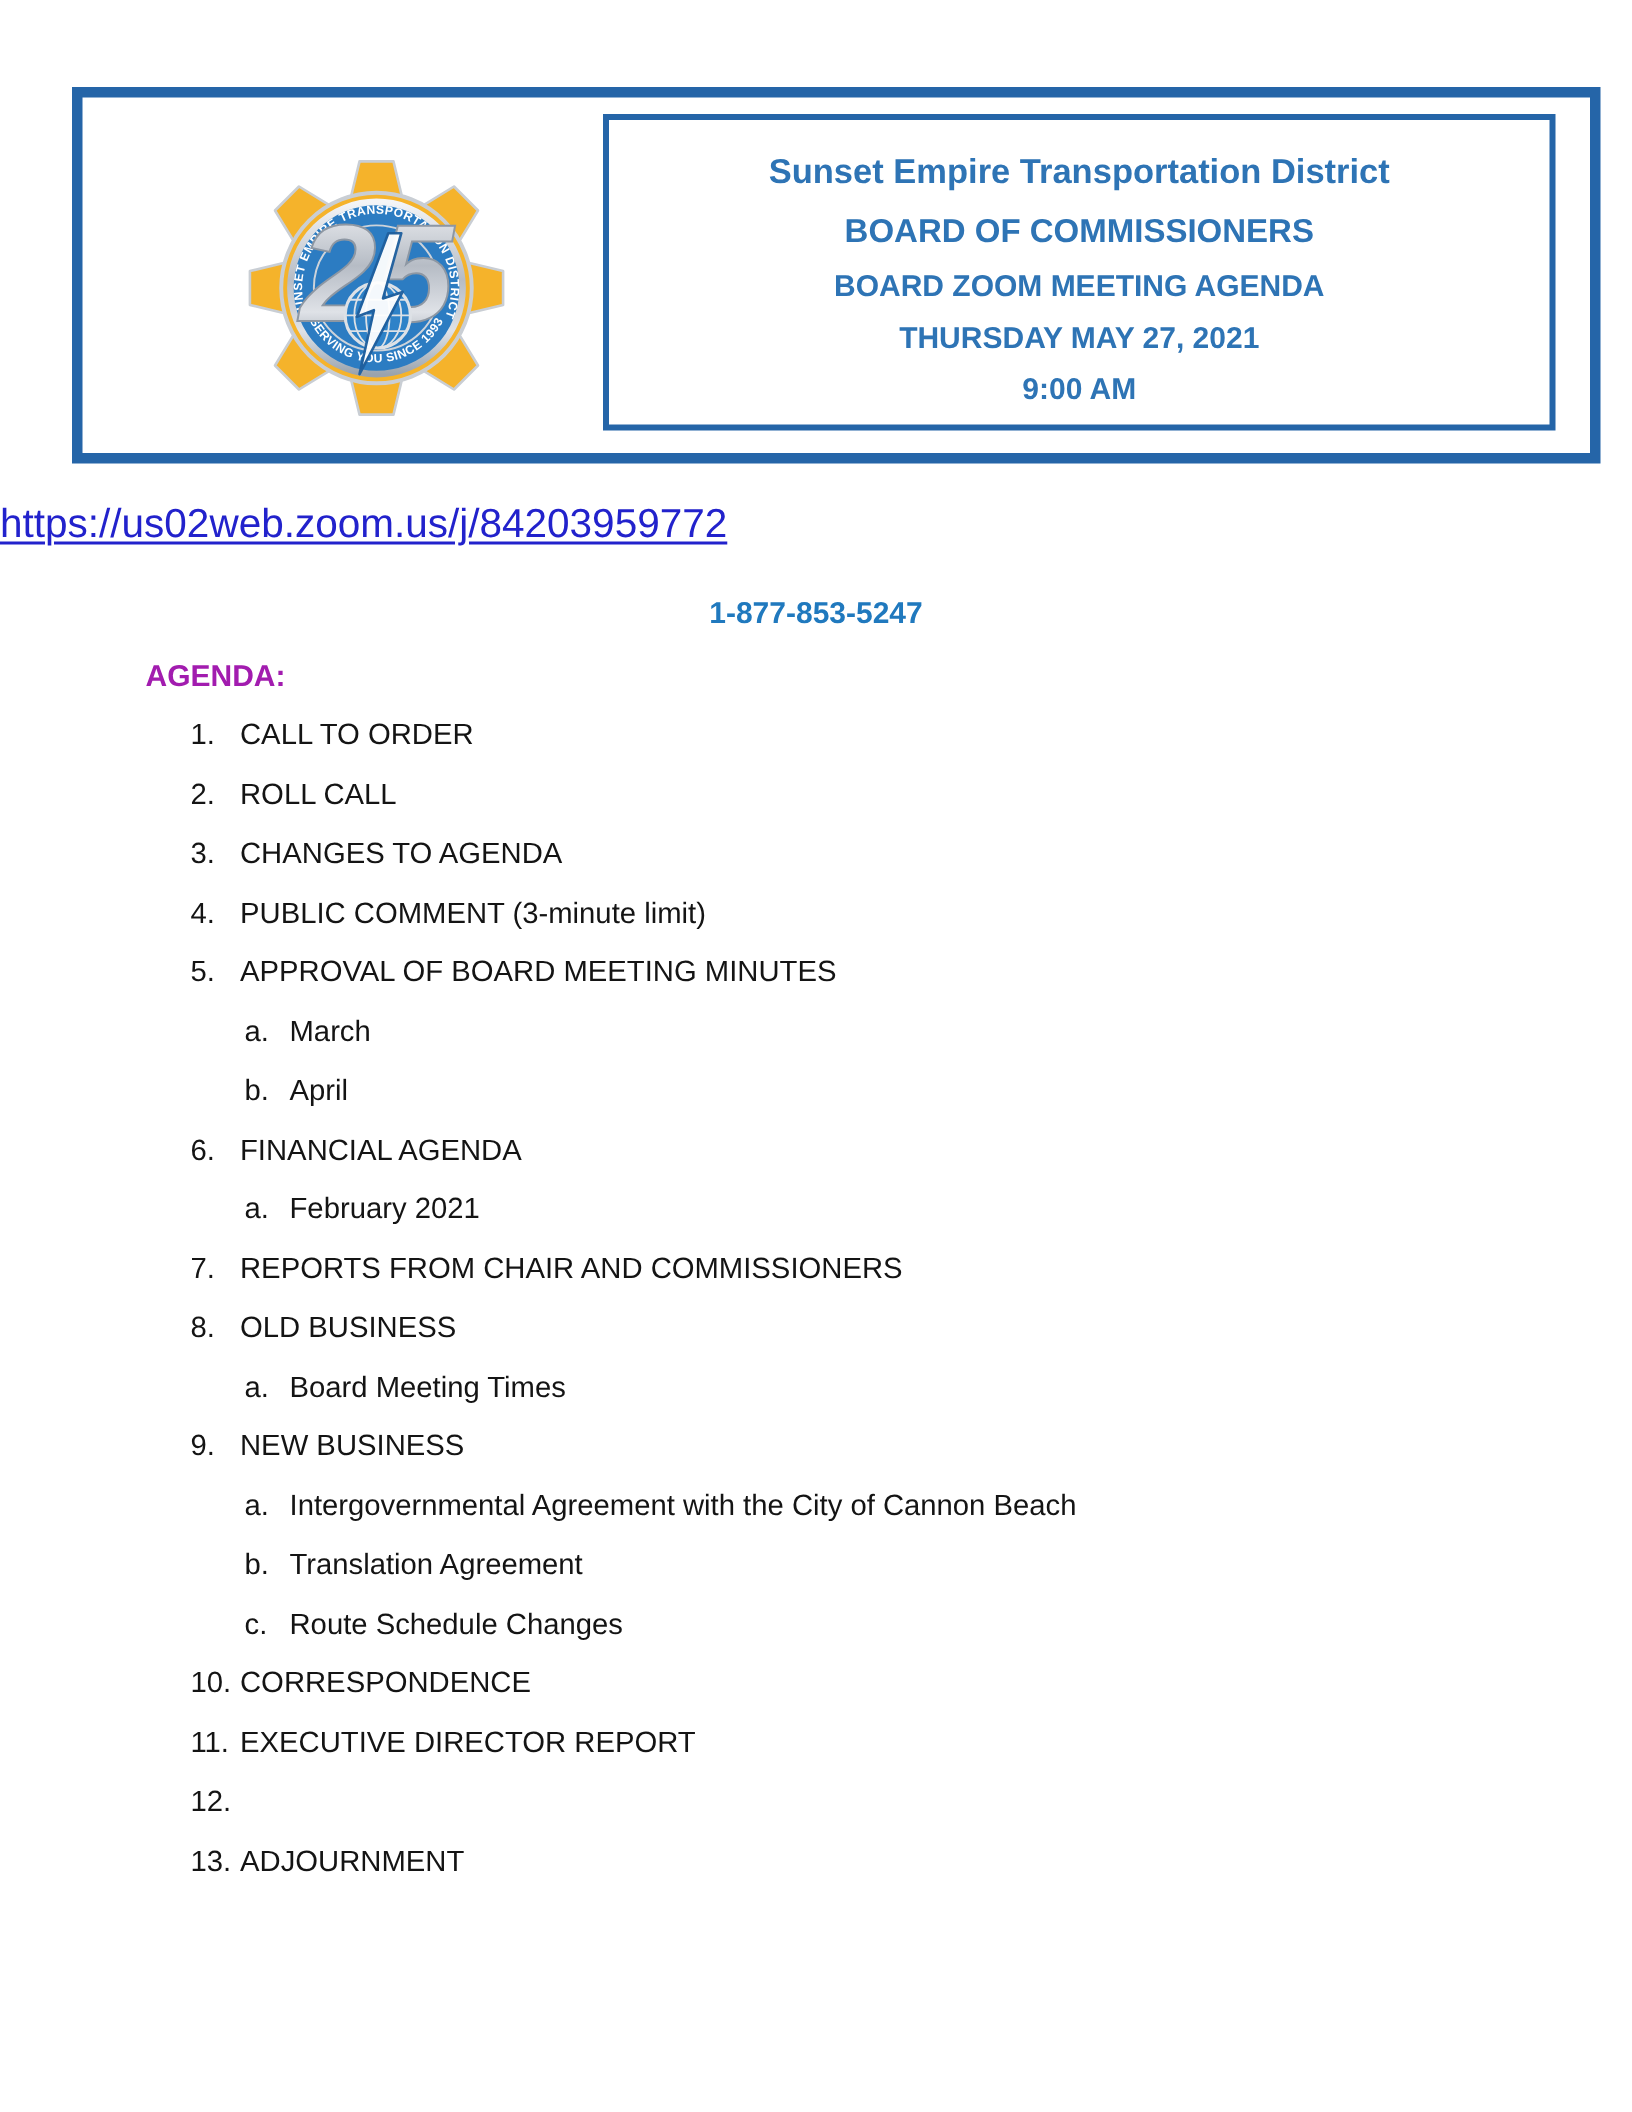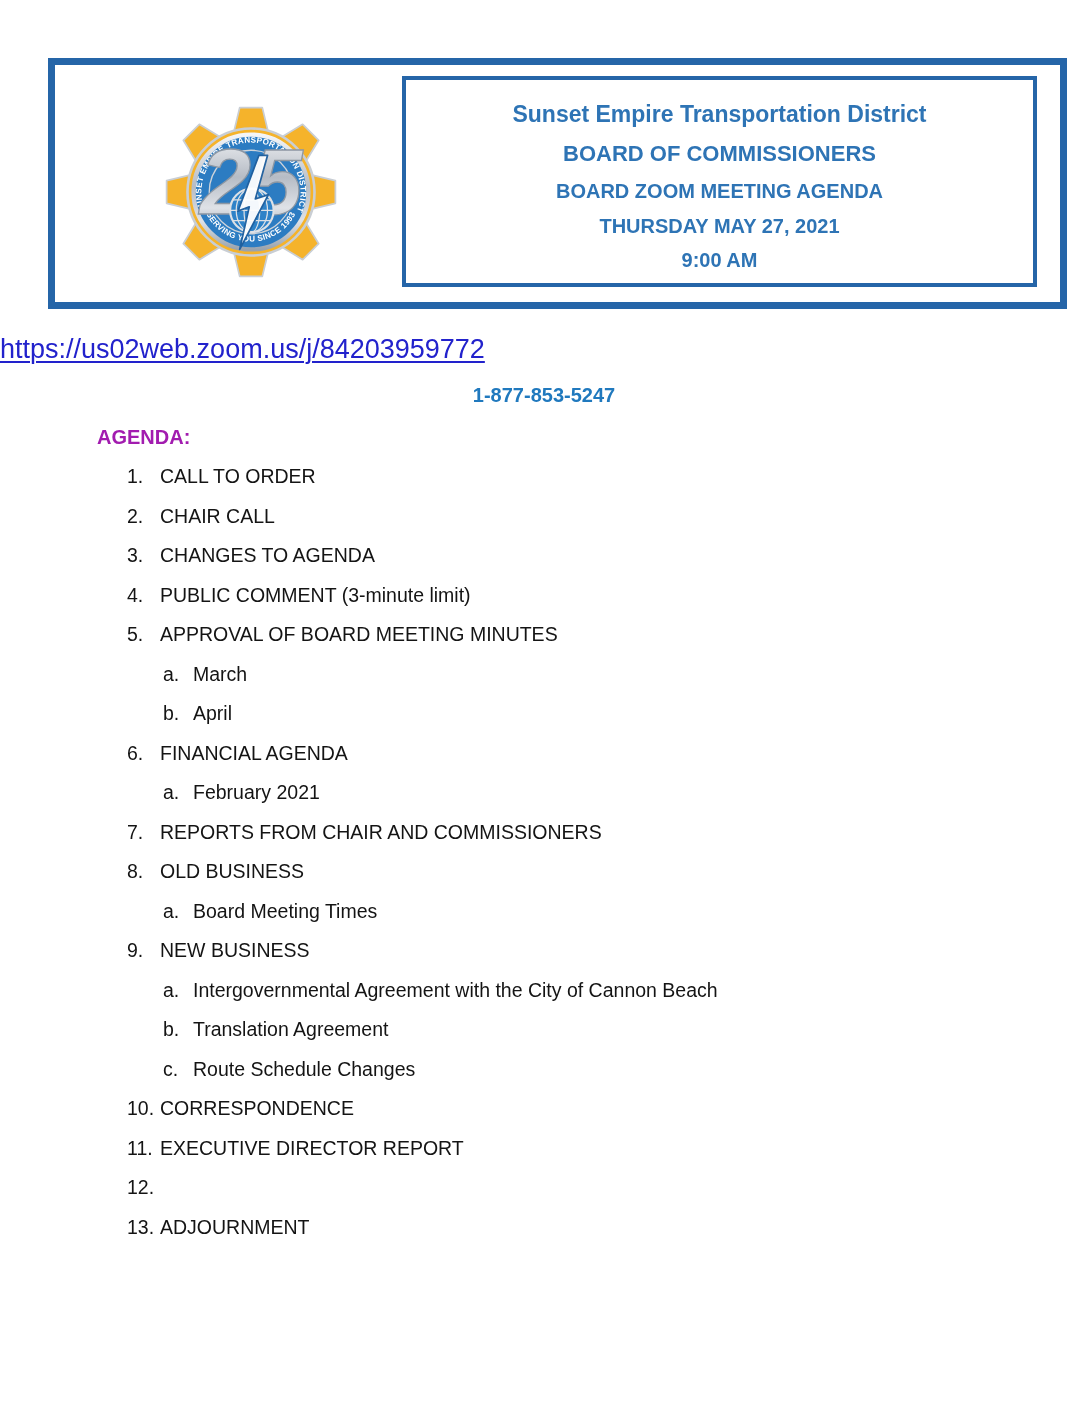--- a/index.html
+++ b/index.html
@@ -44,21 +44,21 @@
   
   .zoom-link-row {
     margin-top:23px; text-align:left;
     font-size:27px; line-height:34px; font-weight:normal;
   }
   .zoom-link-row a {
     color:#2222CC; text-decoration:underline;
     text-decoration-thickness:2px; text-underline-offset:3px;
   }
   .phone-row {
-    margin-top:17px; text-align:center;
+    margin-top:31px; text-align:center;
     font-size:20px; line-height:24px; font-weight:bold;
     color:#2079BE;
   }
 
   
   .agenda-heading {
     margin:18px 0 0 97px;
     font-size:20px; line-height:24px; font-weight:bold; color:#a21caf;
   }
   .agenda-list { margin:16px 0 0 127px; }
@@ -145,21 +145,21 @@
 
   <div class="agenda-heading">AGENDA:</div>
 
   <div class="agenda-list">
       <div class="agenda-row lvl1">
         <span class="marker">1.</span>
         <span class="text">CALL TO ORDER</span>
       </div>
       <div class="agenda-row lvl1">
         <span class="marker">2.</span>
-        <span class="text">CHAIR CALL</span>
+        <span class="text">ROLL CALL</span>
       </div>
       <div class="agenda-row lvl1">
         <span class="marker">3.</span>
         <span class="text">CHANGES TO AGENDA</span>
       </div>
       <div class="agenda-row lvl1">
         <span class="marker">4.</span>
         <span class="text">PUBLIC COMMENT (3-minute limit)</span>
       </div>
       <div class="agenda-row lvl1">

